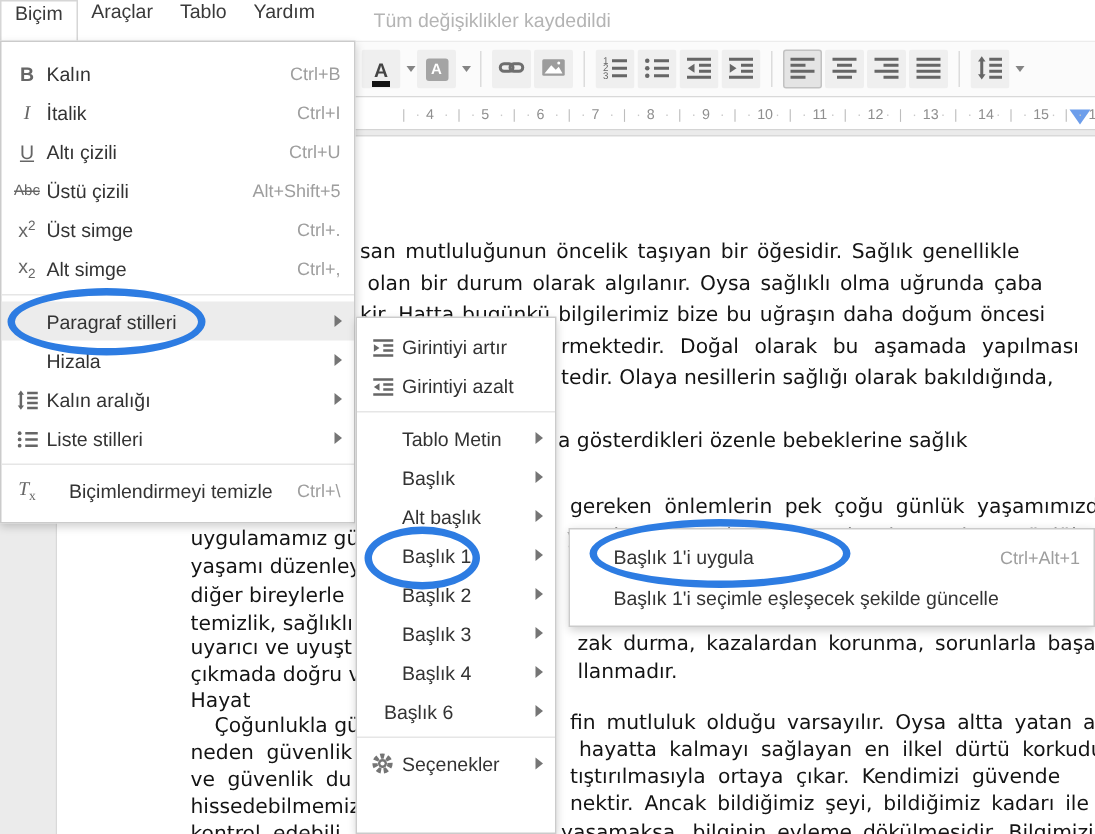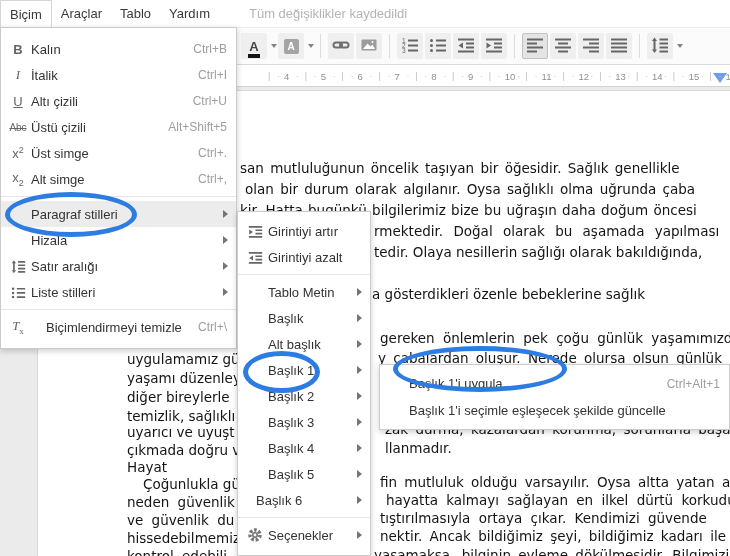--- a/index.html
+++ b/index.html
@@ -3,21 +3,21 @@
 <meta charset="utf-8">
 <style>
   * { margin:0; padding:0; box-sizing:border-box; }
   html,body { width:730px; height:556px; overflow:hidden; background:#fff;
     font-family:"Liberation Sans","DejaVu Sans",sans-serif; }
   #app { position:relative; width:730px; height:556px; overflow:hidden; background:#fff; }
 
   
   #menubar { position:absolute; left:0; top:0; width:730px; height:27px; background:#fff;
     display:flex; align-items:stretch; font-size:13px; color:#3a3a3a; z-index:4; }
-  .mb-item { display:flex; align-items:center; padding:0 9px; height:27px; cursor:default; }
+  .mb-item { display:flex; padding:0 9px; height:27px; cursor:default; }
   .mb-item.open { background:#fff; border:1px solid #d6d6d6; border-bottom:none; height:28px; position:relative; z-index:7; }
   #mb-status { display:flex; align-items:center; margin-left:30px; color:#b4b4b4; font-size:13px; }
 
   
   #toolbar { position:absolute; left:0; top:27px; width:730px; height:38px; background:#fbfbfb;
     border-top:1px solid #ececec; border-bottom:1px solid #d9d9d9; z-index:3; }
   #toolbar-inner { position:absolute; left:240px; top:5px; display:flex; align-items:center; }
   .tb-btn { width:26px; height:26px; display:flex; align-items:center; justify-content:center;
     border:1px solid transparent; border-radius:2px; margin:0 1px; }
   .tb-btn.active { background:#e4e4e4; border-color:#c2c2c2; }
@@ -44,21 +44,21 @@
     border-left:1px solid #d9d9d9; border-top:1px solid #d9d9d9; }
   #doc-text { position:absolute; left:0; top:0; width:730px; height:556px; z-index:2; pointer-events:none; }
   .frag { position:absolute; font-size:13.5px; line-height:17px; color:#141414; white-space:nowrap;
     font-family:"DejaVu Sans",sans-serif; }
 
   
   .menu { position:absolute; background:#fff; border:1px solid #cbcbcb;
     box-shadow:0 2px 6px rgba(0,0,0,.2); z-index:5; font-size:13px; color:#333; overflow:hidden; }
   #menu-format { left:0; top:27px; width:237px; padding:8px 0; }
   #menu-pstyles { left:237px; top:211px; width:134px; height:345px; padding:6px 0; }
-  #menu-h1 { left:379px; top:364px; width:351px; padding:5px 0; }
+  #menu-h1 { left:379px; top:352px; width:351px; padding:5px 0; }
   .mrow { position:relative; height:26px; display:flex; align-items:center; }
   .mrow.h27 { height:27px; }
   .mrow.hl { background:#ececec; }
   .micon { position:absolute; left:7px; width:20px; text-align:center; color:#666; display:flex;
     align-items:center; justify-content:center; }
   .mlabel { margin-left:30px; white-space:nowrap; }
   .mshortcut { position:absolute; right:9px; color:#9e9e9e; font-size:12px; }
   .marrow { position:absolute; right:8px; width:0; height:0; border-left:5px solid #757575;
     border-top:4px solid transparent; border-bottom:4px solid transparent; }
   .msep { border-top:1px solid #e6e6e6; margin:4px 0; }
@@ -371,21 +371,21 @@
       <div class="mrow">
         <span class="micon">
           <svg width="15" height="15" viewBox="0 0 18 18">
             <g stroke="#666" stroke-width="2" fill="none">
               <path d="M8.5 3.5h8.5M8.5 7.5h8.5M8.5 11.5h8.5M8.5 15.5h8.5M3.5 4v10"></path>
             </g>
             <path d="M1 5L3.5 1.5L6 5Z" fill="#666"></path>
             <path d="M1 13.5L3.5 17L6 13.5Z" fill="#666"></path>
           </svg>
         </span>
-        <span class="mlabel" style="margin-left: 30px;">Satır aralığı</span>
+        <span class="mlabel" style="margin-left: 30px;">Kalın aralığı</span>
         <span class="marrow"></span>
       </div>
       <div class="mrow">
         <span class="micon">
           <svg width="15" height="15" viewBox="0 0 18 18">
             <g stroke="#666" stroke-width="2" fill="none">
               <path d="M7 4.5h10M7 9.5h10M7 14.5h10"></path>
             </g>
             <g fill="#666">
               <circle cx="2.5" cy="4.5" r="1.5"></circle>
@@ -452,24 +452,20 @@
       </div>
       <div class="mrow">
         <span class="mlabel" style="margin-left: 30px;">Başlık 3</span>
         <span class="marrow"></span>
       </div>
       <div class="mrow">
         <span class="mlabel" style="margin-left: 30px;">Başlık 4</span>
         <span class="marrow"></span>
       </div>
       <div class="mrow">
-        <span class="mlabel" style="margin-left: 30px;">Başlık 5</span>
-        <span class="marrow"></span>
-      </div>
-      <div class="mrow">
         <span class="mlabel" style="margin-left: 18px;">Başlık 6</span>
         <span class="marrow"></span>
       </div>
       <div class="msep"></div>
       <div class="mrow">
         <span class="micon">
           <svg width="16" height="16" viewBox="0 0 16 16">
             <circle cx="8" cy="8" r="5" fill="none" stroke="#757575" stroke-width="3.5" stroke-dasharray="2.6 1.8"></circle>
             <circle cx="8" cy="8" r="3" fill="#757575"></circle>
             <circle cx="8" cy="8" r="1.4" fill="#fff"></circle>

